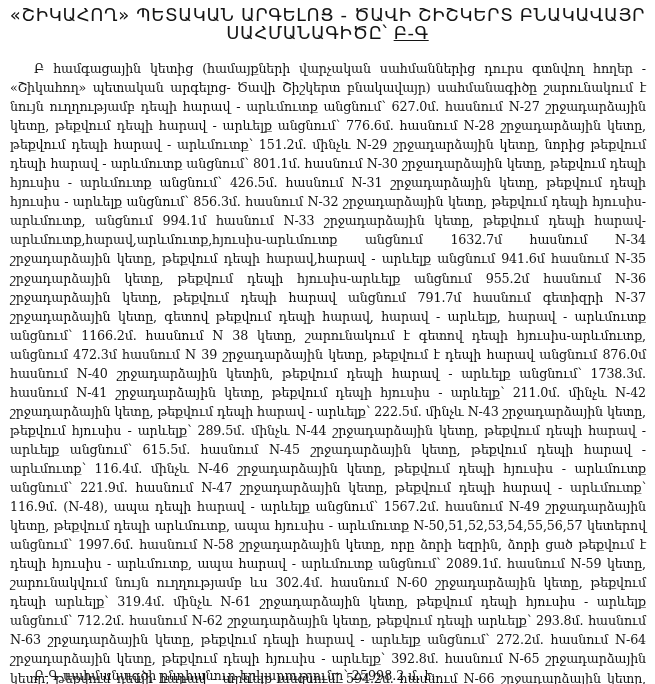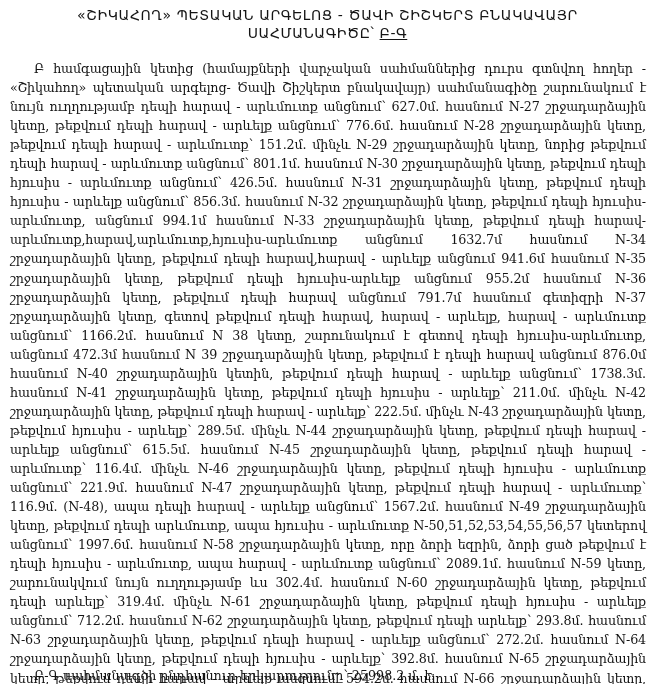--- a/index.html
+++ b/index.html
@@ -21,21 +21,21 @@
       width: 655px;
       height: 684px;
     }
     .title {
       position: absolute;
       left: 0;
       width: 655px;
       top: 6px;
       text-align: center;
       font-family: "DejaVu Sans", "Liberation Sans", sans-serif;
-      font-size: 14px;
+      font-size: 18px;
       letter-spacing: 0.6px;
       line-height: 18px;
       font-weight: normal;
       margin: 0;
     }
     .title .line {
       display: block;
     }
     .title .code {
       text-decoration: underline;

